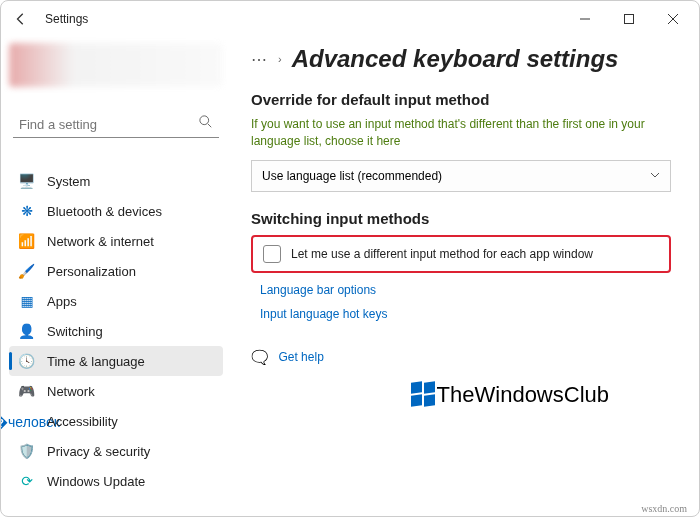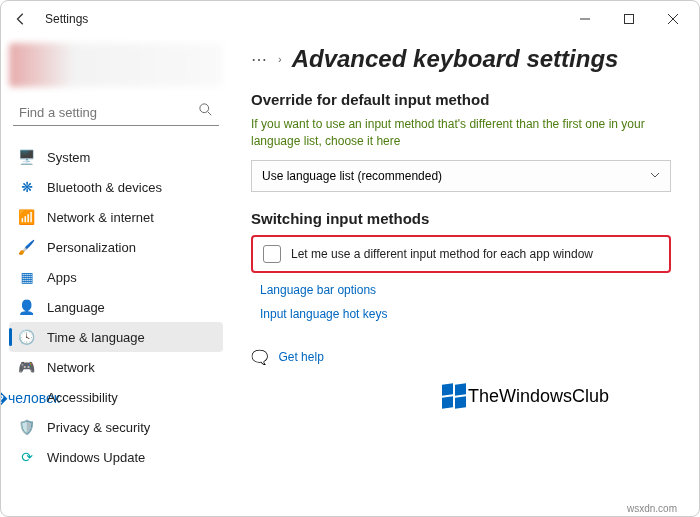--- a/index.html
+++ b/index.html
@@ -3,21 +3,21 @@
 <meta charset="utf-8">
 <style>
 * { box-sizing: border-box; margin: 0; padding: 0; font-family: "Segoe UI", -apple-system, sans-serif; }
 body { width: 700px; height: 517px; background: #fff; overflow: hidden; border: 1px solid #ccc; border-radius: 8px; position: relative; }
 .titlebar { display: flex; align-items: center; height: 36px; padding: 16px 4px; }
 .back-btn { width: 32px; height: 32px; display: flex; align-items: center; justify-content: center; cursor: pointer; }
 .title { font-size: 12px; margin-left: 8px; color: #222; }
 .win-ctrl { margin-left: auto; display: flex; }
 .win-ctrl div { width: 44px; height: 30px; display: flex; align-items: center; justify-content: center; cursor: pointer; }
 .content { display: flex; height: calc(100% - 36px); }
-.sidebar { width: 230px; padding: 6px 8px 8px 8px; display: flex; flex-direction: column; gap: 2px; }
+.sidebar { width: 230px; padding: 6px 8px 8px 8px; display: flex; flex-direction: column; gap: 14px; }
 .profile { height: 44px; background: linear-gradient(90deg, #d88 0, #eee 30%, #f8f8f8 100%); border-radius: 4px; margin-bottom: 10px; filter: blur(3px); opacity: 0.7; }
 .search { display: flex; align-items: center; border-bottom: 1px solid #888; padding: 4px 6px; margin: 0 4px 14px 4px; }
 .search input { border: none; outline: none; flex: 1; font-size: 13px; background: transparent; }
 .nav-item { display: flex; align-items: center; gap: 12px; padding: 7px 10px; border-radius: 4px; font-size: 13px; color: #222; cursor: pointer; }
 .nav-item.active { background: #eaeaea; position: relative; }
 .nav-item.active::before { content: ""; position: absolute; left: 0; top: 6px; bottom: 6px; width: 3px; background: #0067c0; border-radius: 2px; }
 .nav-icon { width: 16px; height: 16px; display: inline-flex; align-items: center; justify-content: center; font-size: 14px; }
 .main { flex: 1; padding: 8px 28px 8px 20px; overflow: auto; }
 .breadcrumb { display: flex; align-items: center; gap: 10px; margin-bottom: 6px; }
 .bc-dots { font-size: 16px; color: #555; cursor: pointer; letter-spacing: 1px; }
@@ -26,29 +26,29 @@
 .section-title { font-size: 15px; font-weight: 600; margin: 18px 0 8px 0; color: #222; }
 .desc { font-size: 12px; color: #4d7c0f; line-height: 1.4; margin-bottom: 10px; }
 .dropdown { border: 1px solid #ccc; border-radius: 0; padding: 8px 10px; font-size: 12px; display: flex; align-items: center; justify-content: space-between; cursor: pointer; background: #fdfdfd; }
 .check-row { display: flex; align-items: center; gap: 10px; padding: 8px 10px; border: 1px solid transparent; margin: 6px 0; }
 .check-row.highlight { border: 2px solid #d23; border-radius: 4px; }
 .checkbox { width: 18px; height: 18px; border: 1px solid #888; border-radius: 3px; background: #fff; flex-shrink: 0; }
 .check-label { font-size: 12px; color: #222; }
 .link { color: #0067c0; font-size: 12px; cursor: pointer; display: block; margin: 10px 9px; }
 .help { display: flex; align-items: center; gap: 10px; margin-top: 28px; }
 .help-icon { color: #0067c0; font-size: 14px; }
-.watermark { position: absolute; right: 90px; bottom: 108px; display: flex; align-items: center; gap: 2px; font-size: 18px; font-weight: 400; color: #000; pointer-events: none; }
+.watermark { position: absolute; right: 90px; bottom: 108px; display: flex; gap: 2px; font-size: 22px; font-weight: 400; color: #000; pointer-events: none; }
 .wm-logo { width: 24px; height: 24px; position: relative; }
 .wm-logo::before, .wm-logo::after { content: ""; position: absolute; background: #0067c0; }
 .wm-logo::before { width: 11px; height: 11px; left: 0; top: 0; transform: skewY(-8deg); }
 .wm-logo::after { width: 11px; height: 11px; right: 0; top: 0; transform: skewY(-8deg); }
 .wm-logo span::before, .wm-logo span::after { content: ""; position: absolute; background: #0067c0; width: 11px; height: 11px; }
 .wm-logo span::before { left: 0; bottom: 0; transform: skewY(-8deg); }
 .wm-logo span::after { right: 0; bottom: 0; transform: skewY(-8deg); }
-.attribution { position: absolute; right: 22px; bottom: 2px; font-size: 10px; color: #888; }
+.attribution { position: absolute; right: 12px; bottom: 2px; font-size: 10px; color: #888; font-family: Liberation Serif, serif; }
 </style>
 </head>
 <body>
 
 <div class="titlebar">
   <div class="back-btn">
     <svg width="14" height="14" viewBox="0 0 16 16">
         <path d="M10 2 L4 8 L10 14" stroke="#333" stroke-width="1.5" fill="none"></path>
       </svg>
   </div>
@@ -99,21 +99,21 @@
         <div class="nav-item">
           <span class="nav-icon" style="color: rgb(0, 103, 192);">🖌️</span>
           <span>Personalization</span>
         </div>
         <div class="nav-item">
           <span class="nav-icon" style="color: rgb(0, 103, 192);">▦</span>
           <span>Apps</span>
         </div>
         <div class="nav-item">
           <span class="nav-icon" style="color: rgb(221, 136, 136);">👤</span>
-          <span>Language</span>
+          <span>Switching</span>
         </div>
         <div class="nav-item active">
           <span class="nav-icon" style="color: rgb(0, 170, 170);">🕓</span>
           <span>Time &amp; language</span>
         </div>
         <div class="nav-item">
           <span class="nav-icon" style="color: rgb(85, 85, 85);">🎮</span>
           <span>Network</span>
         </div>
         <div class="nav-item">

